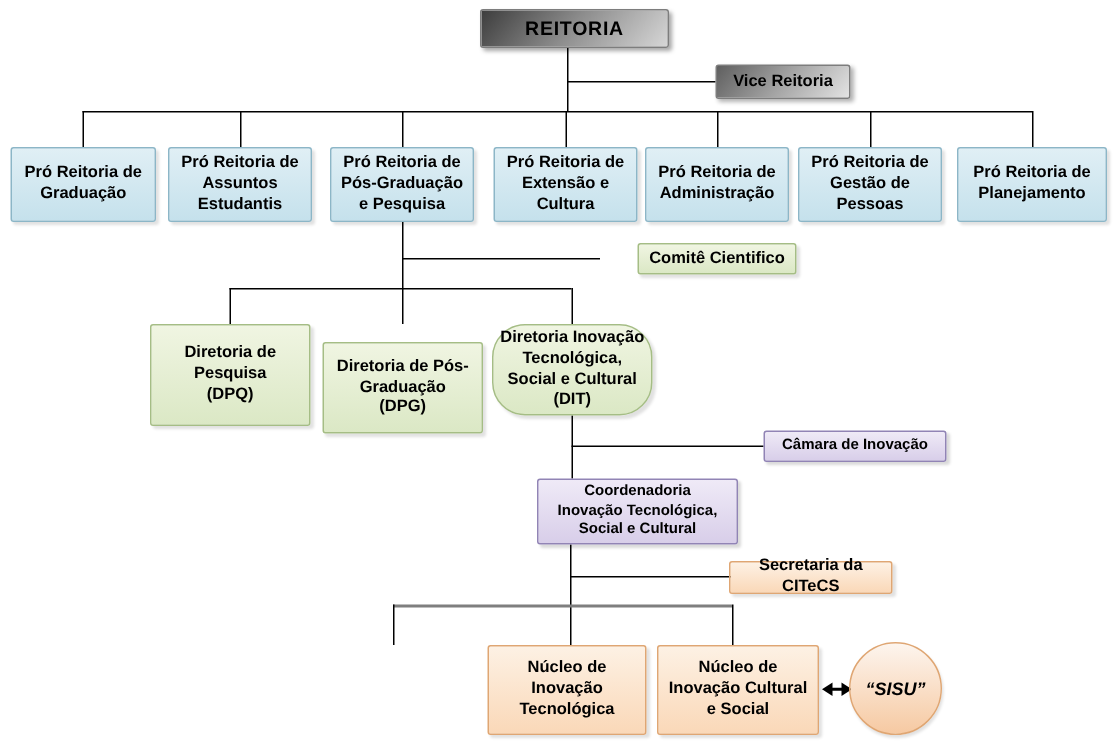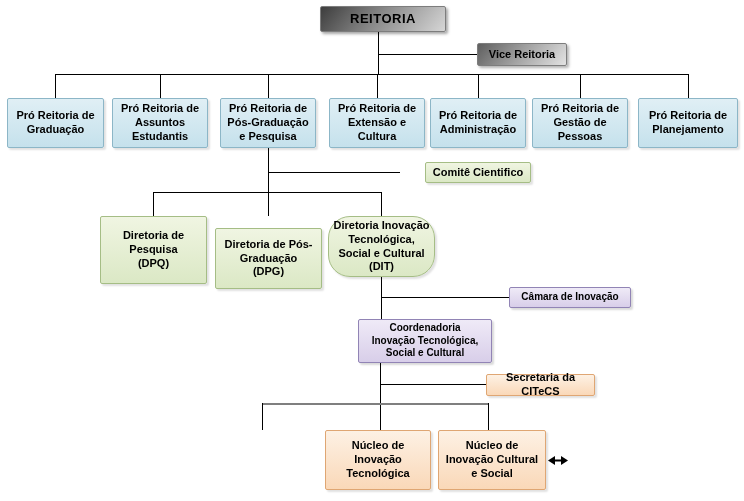--- a/index.html
+++ b/index.html
@@ -143,14 +143,15 @@
 e Social</div>
 
   <div class="arrow" style="left:548px;top:453px;">
     <svg width="20" height="13" viewBox="0 0 20 13">
       <line x1="4" y1="6.5" x2="16" y2="6.5" stroke="#000" stroke-width="2"></line>
       <polygon points="0,6.5 7,2 7,11" fill="#000"></polygon>
       <polygon points="20,6.5 13,2 13,11" fill="#000"></polygon>
     </svg>
   </div>
 
+  <div class="box circle" style="left:566px;top:428px;width:62px;height:62px;">“SISU”</div>
 
 </div>
 
 </body></html>

